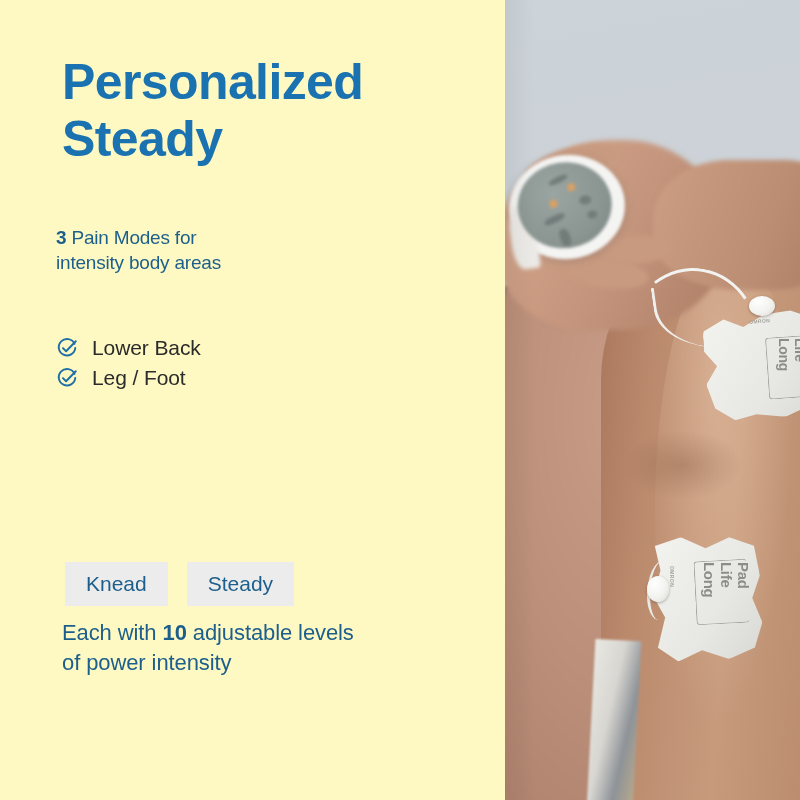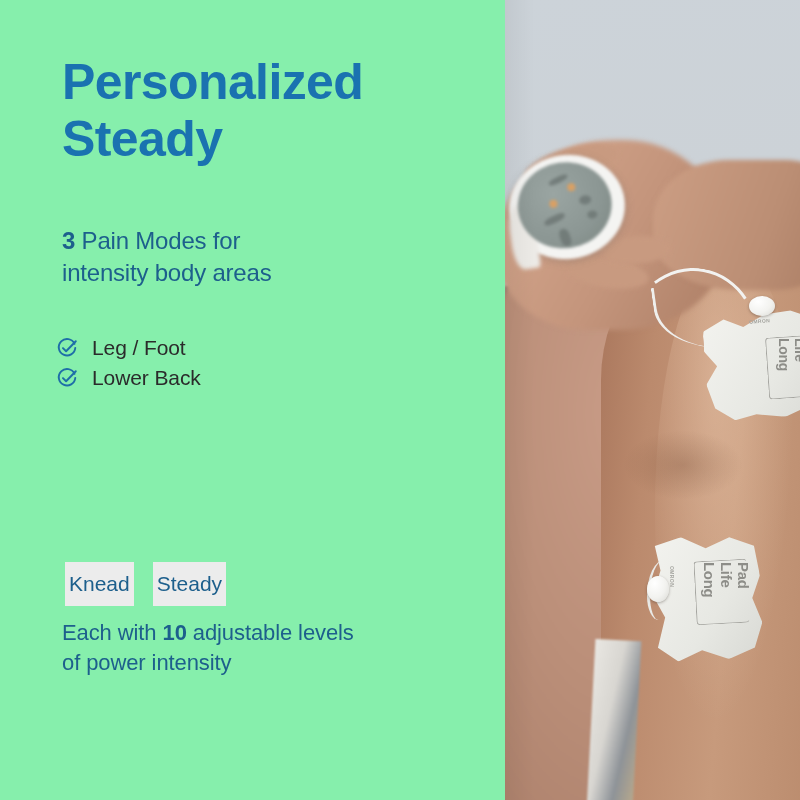--- a/index.html
+++ b/index.html
@@ -7,37 +7,37 @@
     width:800px;height:800px;overflow:hidden;
     font-family:"Liberation Sans","DejaVu Sans",sans-serif;
     background:#ffffff;
   }
   .page{position:relative;width:800px;height:800px;display:flex;}
 
   
   .panel{
     position:relative;
     width:542px;height:800px;
-    background:#86efac;
+    background:#fef9c3;
     box-sizing:border-box;
     padding:0;
   }
 
   .title{
     position:absolute;left:62px;top:54px;width:400px;
     font-size:50px;line-height:1.13;
     font-weight:bold;
     letter-spacing:-0.6px;
     color:#1a72b0;
   }
   .title .l2{display:block;}
 
   .subhead{
-    position:absolute;left:62px;top:225px;width:400px;
-    font-size:24px;line-height:1.32;
+    position:absolute;left:56px;top:225px;width:400px;
+    font-size:19px;line-height:1.32;
     font-weight:400;
     color:#1d5f8c;
     letter-spacing:-0.2px;
   }
   .subhead b{font-weight:bold;color:#1d5f8c;}
 
   .checklist{
     position:absolute;left:56px;top:333px;
     margin:0;padding:0;list-style:none;
   }
@@ -62,21 +62,21 @@
   .massage b{font-weight:bold;}
 
   .chips{
     position:absolute;left:65px;top:562px;
     display:flex;gap:19px;
   }
   .chip{
     background:#ececec;
     color:#1d5f8c;
     font-size:21px;
-    padding:0 4px;
+    padding:0 21px;
     height:44px;line-height:44px;
     border:0;border-radius:0;
     white-space:nowrap;
   }
 
   .footnote{
     position:absolute;left:62px;top:618px;width:400px;
     font-size:22px;line-height:1.38;
     color:#1d5f8c;letter-spacing:-0.1px;
   }
@@ -262,28 +262,28 @@
       <b>3</b><span> Pain Modes for</span><br>
       <span>intensity body areas</span>
     </div>
 
     <ul class="checklist">
       <li class="check-row">
         <svg class="check-ico" viewBox="0 0 24 24">
           <path d="M20.2 7.4A9 9 0 1 0 21 12" fill="none" stroke="#1e6ea8" stroke-width="2.1" stroke-linecap="round"></path>
           <path d="M7.6 12.1l3.4 3.4L21.6 4.6" fill="none" stroke="#1e6ea8" stroke-width="2.1" stroke-linecap="round" stroke-linejoin="round"></path>
         </svg>
-        <span class="check-label">Leg / Foot</span>
+        <span class="check-label">Lower Back</span>
       </li>
       <li class="check-row">
         <svg class="check-ico" viewBox="0 0 24 24">
           <path d="M20.2 7.4A9 9 0 1 0 21 12" fill="none" stroke="#1e6ea8" stroke-width="2.1" stroke-linecap="round"></path>
           <path d="M7.6 12.1l3.4 3.4L21.6 4.6" fill="none" stroke="#1e6ea8" stroke-width="2.1" stroke-linecap="round" stroke-linejoin="round"></path>
         </svg>
-        <span class="check-label">Lower Back</span>
+        <span class="check-label">Leg / Foot</span>
       </li>
     </ul>
 
 
     <div class="chips">
       <div class="chip">Knead</div>
       <div class="chip">Steady</div>
     </div>
 
     <div class="footnote">

